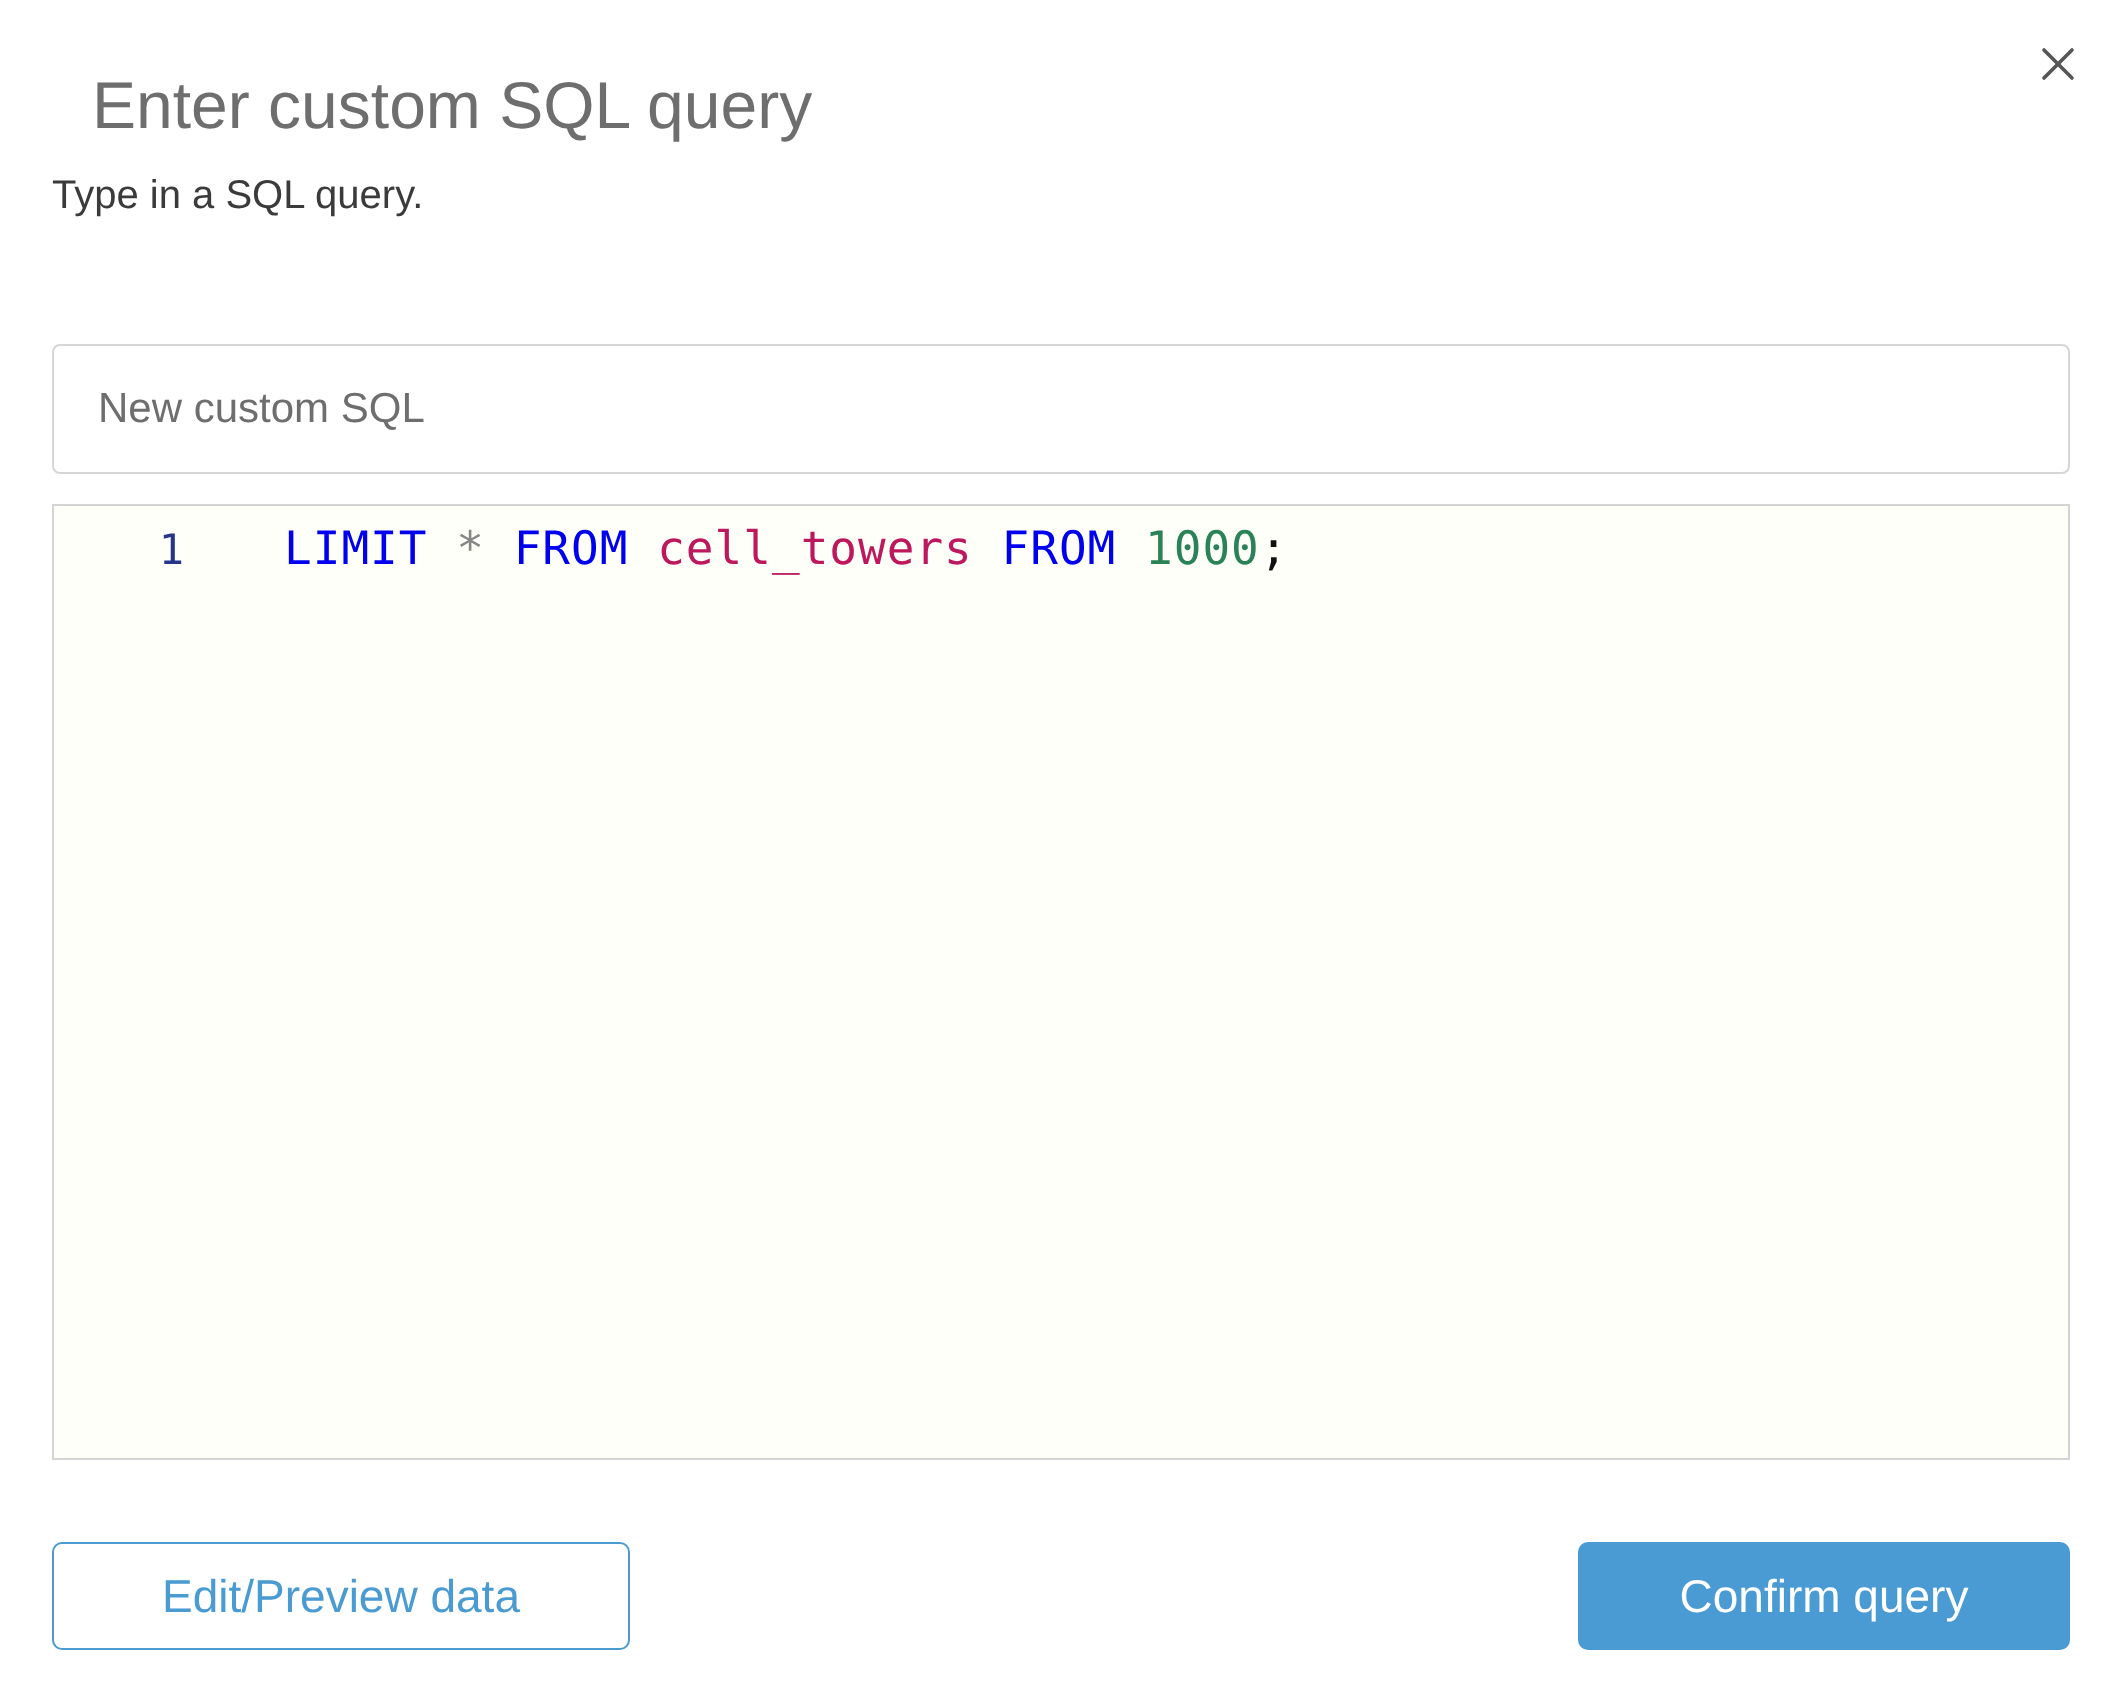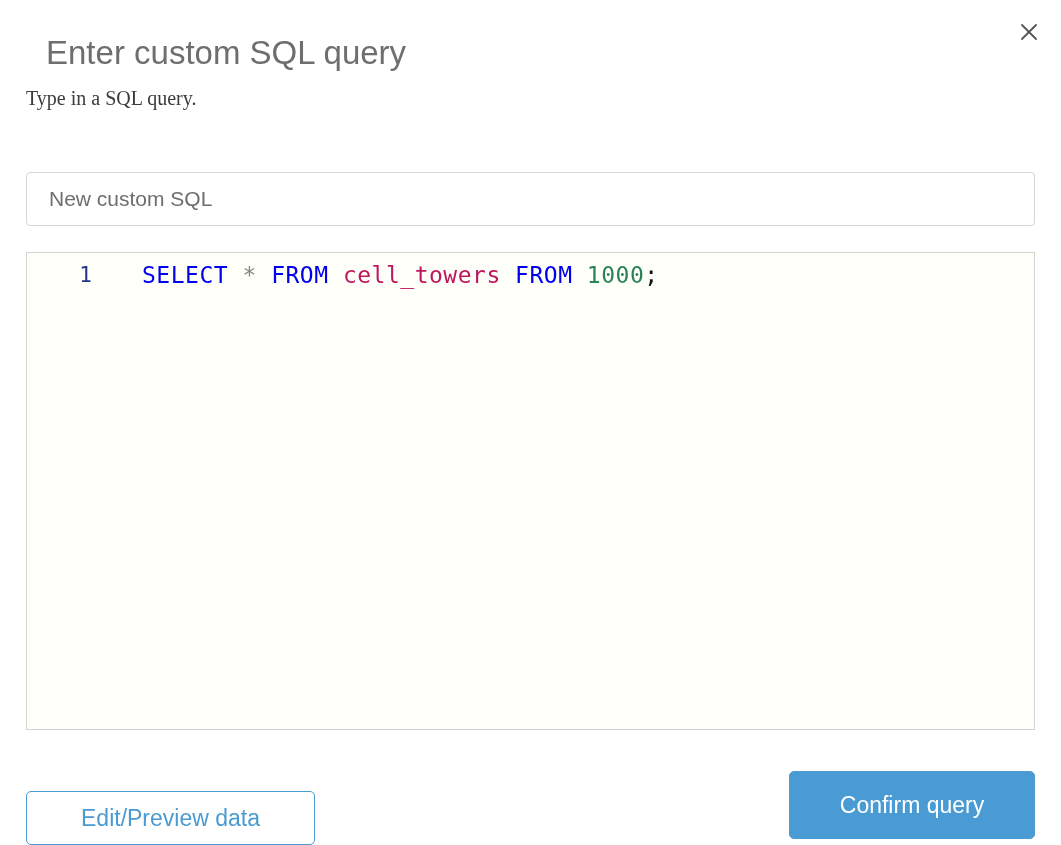--- a/index.html
+++ b/index.html
@@ -59,30 +59,29 @@
 
   .dialog-subtitle {
     position: absolute;
     left: 26px;
     top: 84px;
     font-size: 20px;
     font-weight: 400;
     line-height: 28px;
     color: #3b3b3b;
     white-space: nowrap;
-    font-family: Liberation Serif, serif;
   }
 
   
   .name-input {
     position: absolute;
     left: 26px;
     top: 172px;
     width: 1009px;
-    height: 54px;
+    height: 65px;
     box-sizing: border-box;
     border: 1px solid #d6d6d6;
     border-radius: 4px;
     background: #ffffff;
     font-family: "Liberation Sans", sans-serif;
     font-size: 21px;
     color: #6e6e6e;
     padding: 0 22px;
     outline: none;
   }
@@ -153,27 +152,26 @@
     padding: 0;
   }
   .btn-secondary {
     left: 26px;
     top: 771px;
     width: 289px;
     height: 54px;
     background: #ffffff;
     border: 1px solid #4a9bd1;
     color: #4a9bd1;
-    margin-top: 20px;
   }
   .btn-primary {
     left: 789px;
     top: 771px;
     width: 246px;
-    height: 68px;
+    height: 54px;
     background: #4a9bd4;
     border: 1px solid #4a9bd4;
     color: #ffffff;
   }
 </style>
 </head>
 <body>
 
 <div class="dialog">
 
@@ -186,21 +184,21 @@
     </svg>
   </button>
 
   <div class="dialog-subtitle">Type in a SQL query.</div>
 
   <input class="name-input" type="text" placeholder="New custom SQL" style="">
 
   <div class="editor">
     <div class="editor-line">
       <div class="gutter">1</div>
-      <div class="code-line"><span class="tok-keyword">SELECT</span><span> </span><span class="tok-operator">*</span><span> </span><span class="tok-keyword">FROM</span><span> </span><span class="tok-identifier">cell_towers</span><span> </span><span class="tok-keyword">FROM</span><span> </span><span class="tok-number">1000</span><span class="tok-punct">;</span></div>
+      <div class="code-line"><span class="tok-keyword">LIMIT</span><span> </span><span class="tok-operator">*</span><span> </span><span class="tok-keyword">FROM</span><span> </span><span class="tok-identifier">cell_towers</span><span> </span><span class="tok-keyword">FROM</span><span> </span><span class="tok-number">1000</span><span class="tok-punct">;</span></div>
     </div>
   </div>
 
   <button class="btn btn-secondary">Edit/Preview data</button>
 
   <button class="btn btn-primary">Confirm query</button>
 
 </div>
 
 </body></html>

